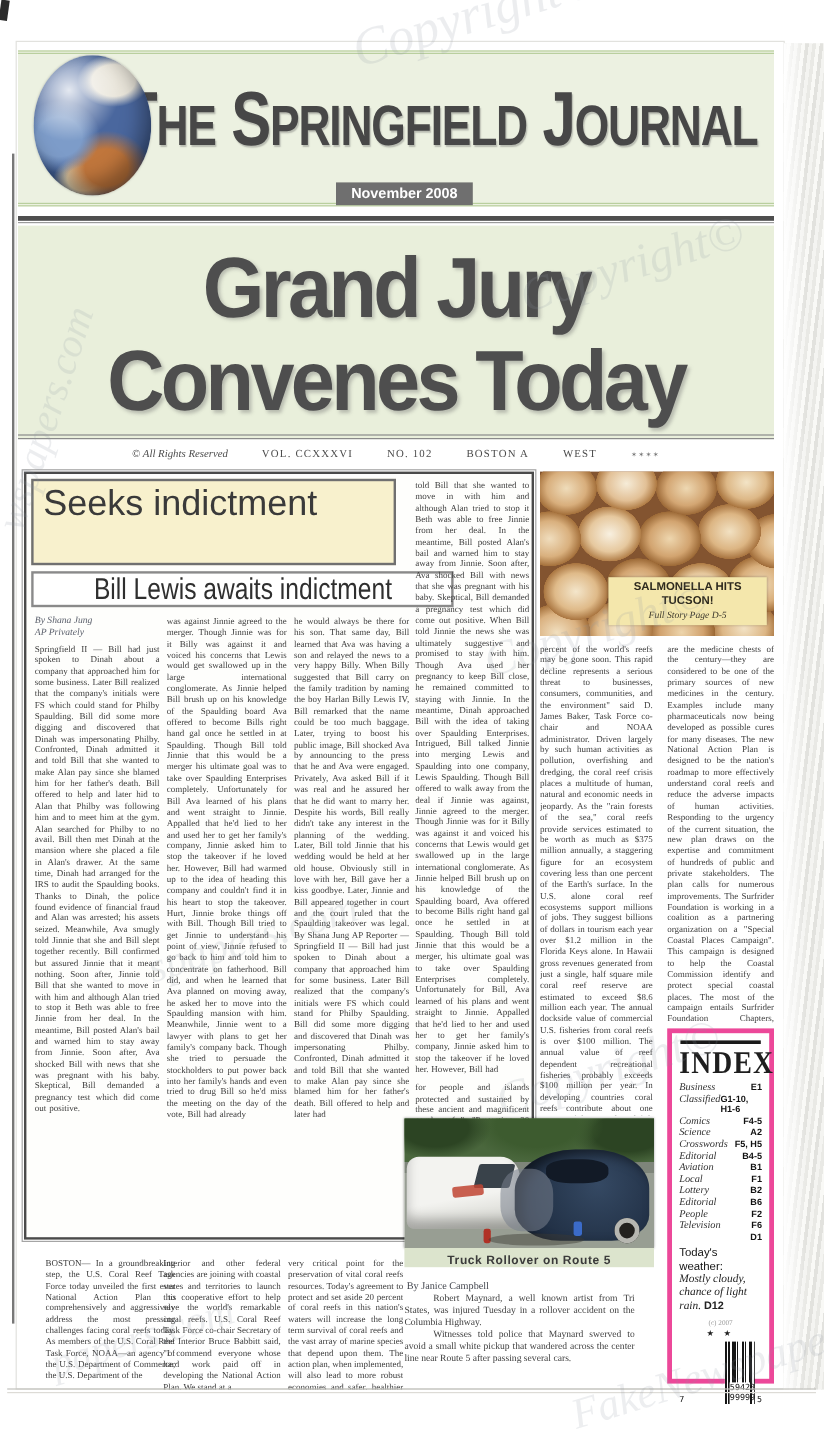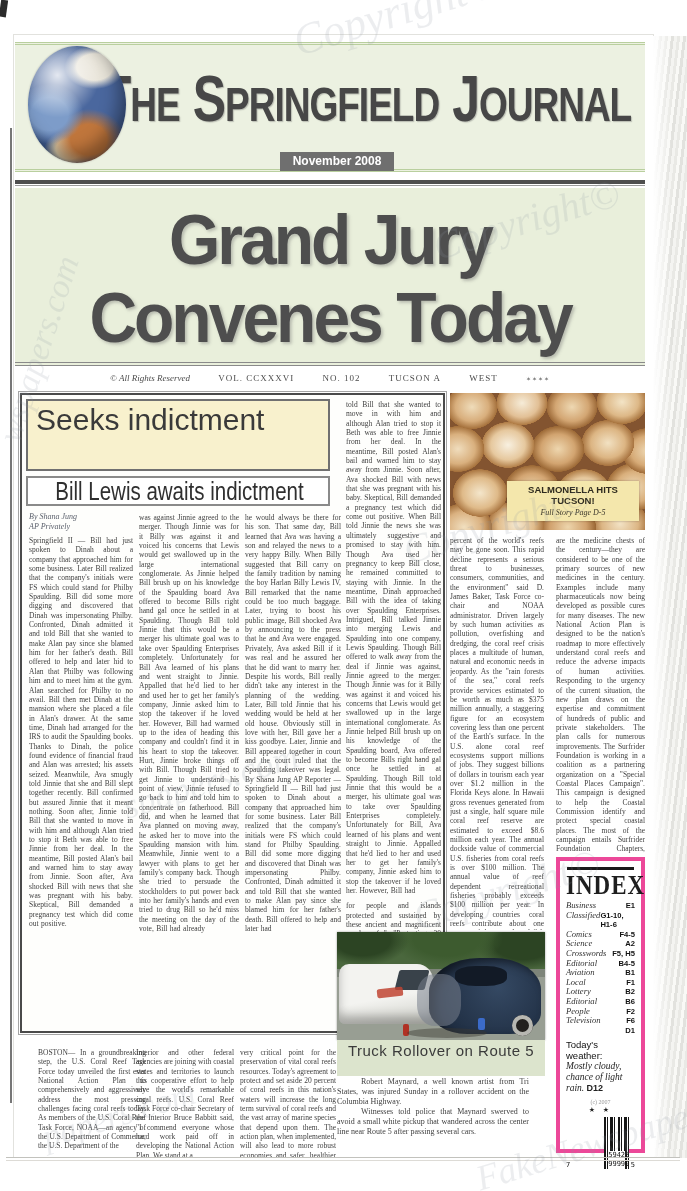--- a/index.html
+++ b/index.html
@@ -57,21 +57,21 @@
   .info-bar span{margin:0 13px;}
   .info-bar .caps{font-variant:small-caps;letter-spacing:1px;}
   .info-bar .stars{font-size:6px;color:#777;letter-spacing:1px;}
 
   
   .article-box{left:20px;top:393px;width:425px;height:640px;border:2px solid #4a4a4a;
     outline:1px solid #a5a5a5;outline-offset:1px;background:#fefefc;}
   .kicker{left:4px;top:4px;width:304px;height:72px;background:#f8f1cd;border:2px solid #707070;
     font-family:"Liberation Sans",sans-serif;font-size:30px;line-height:33px;color:#3a3a3a;
     padding:2px 8px;letter-spacing:0px;}
-  .subhead{left:4px;top:81px;width:304px;height:30px;background:#ffffff;border:2px solid #8a8a8a;
+  .subhead{left:4px;top:81px;width:352px;height:30px;background:#ffffff;border:2px solid #8a8a8a;
     text-align:center;overflow:hidden;}
   .subhead .inner{display:inline-block;font-family:"Liberation Sans",sans-serif;font-size:25px;
     color:#2f2f2f;white-space:nowrap;transform:scaleX(.82);transform-origin:center;line-height:27px;}
   .byline{left:7px;top:117px;width:110px;font-style:italic;font-size:8px;line-height:10px;color:#5a5f6b;}
   .bodycol{font-size:7.5px;line-height:9.35px;text-align:justify;color:#414141;overflow:hidden;
     word-spacing:.5px;}
   .col1{left:7px;top:141px;width:104px;height:488px;}
   .col2{left:117px;top:118px;width:100px;height:511px;}
   .col3{left:223px;top:118px;width:96px;height:511px;}
   .col4{left:324px;top:5px;width:95px;height:624px;}
@@ -149,22 +149,22 @@
     background:radial-gradient(circle at 62% 38%, #354963, #1d2b3f 82%);
     box-shadow:inset 6px 4px 10px rgba(0,0,0,.5);}
   .car .win{position:absolute;left:26px;top:8px;width:52px;height:20px;background:#121a26;border-radius:40%;}
   .car .crush{position:absolute;left:-12px;top:16px;width:44px;height:52px;border-radius:40%;
     background:rgba(120,128,140,.55);}
   .car .wheel{position:absolute;right:8px;bottom:-2px;width:21px;height:21px;border-radius:50%;
     background:#23211e;box-shadow:inset 0 0 0 4px #b7b7b1;}
   .car .fig{position:absolute;left:44%;bottom:4px;width:7px;height:12px;background:#3b6bc9;border-radius:2px;}
   .debris{position:absolute;left:70px;bottom:2px;width:80px;height:10px;border-radius:50%;
     background:rgba(60,58,52,.45);}
-  .crash-caption{left:337px;top:1040px;width:208px;height:36px;background:#dce4cd;
-    font-family:"Liberation Sans",sans-serif;font-weight:normal;font-size:15px;line-height:22px;
+  .crash-caption{left:337px;top:1040px;width:208px;height:16px;background:#dce4cd;
+    font-family:"Liberation Sans",sans-serif;font-weight:bold;font-size:10px;line-height:22px;
     text-align:center;color:#3b3b3b;letter-spacing:.5px;z-index:10;}
   .crash-byline{left:339px;top:1066px;width:190px;font-size:8.5px;color:#44474f;}
   .crash-text{left:337px;top:1077px;width:192px;height:62px;font-size:8px;line-height:10px;
     text-align:justify;color:#414141;overflow:hidden;}
   .crash-text p{margin:0;text-indent:24px;}
 
   
   .bcol{font-size:7.5px;line-height:9.35px;text-align:justify;color:#414141;overflow:hidden;}
   .b1{left:38px;top:1048px;width:108px;height:110px;}
   .b2{left:136px;top:1048px;width:98px;height:110px;}
@@ -191,21 +191,21 @@
   <div class="abs thick-bar"></div>
 
   <div class="abs headline-box">
     <div class="headline-line hl1">Grand Jury</div>
     <div class="headline-line">Convenes Today</div>
   </div>
   <div class="abs info-bar">
     <span class="rights">© All Rights Reserved</span>
     <span class="caps">VOL. CCXXXVI</span>
     <span class="caps">NO. 102</span>
-    <span class="caps">TUCSON A</span>
+    <span class="caps">BOSTON A</span>
     <span class="caps">WEST</span>
     <span class="stars">✶✶✶✶</span>
   </div>
 
   <div class="abs article-box">
     <div class="abs kicker">
       <div>Seeks indictment</div>
     </div>
     <div class="abs subhead">
       <span class="inner">Bill Lewis awaits indictment</span>
@@ -314,21 +314,21 @@
       <div class="crush"></div>
       <div class="win"></div>
       <div class="wheel"></div>
       <div class="fig"></div>
     </div>
     <div class="debris"></div>
   </div>
   <div class="abs crash-caption">Truck Rollover on Route 5</div>
   <div class="abs crash-byline">By Janice Campbell</div>
   <div class="abs crash-text">
-    <p>Robert Maynard, a well known artist from Tri States, was injured Sunday in a rollover accident on the Columbia Highway.</p>
+    <p>Robert Maynard, a well known artist from Tri States, was injured Tuesday in a rollover accident on the Columbia Highway.</p>
     <p>Witnesses told police that Maynard swerved to avoid a small white pickup that wandered across the center line near Route 5 after passing several cars.</p>
   </div>
 
   <div class="abs bcol b1">BOSTON—  In a groundbreaking step, the U.S. Coral Reef Task Force today unveiled the first ever National Action Plan to comprehensively and aggressively address the most pressing challenges facing coral reefs today. As members of the U.S. Coral Reef Task Force, NOAA—an agency of the U.S. Department of Commerce, the U.S. Department of the</div>
   <div class="abs bcol b2">Interior and other federal agencies are joining with coastal states and territories to launch this cooperative effort to help save the world's remarkable coral reefs.  U.S. Coral Reef Task Force co-chair Secretary of the Interior Bruce Babbitt said, "I commend everyone whose hard work paid off in developing the National Action Plan. We stand at a</div>
   <div class="abs bcol b3">very critical point for the preservation of vital coral reefs resources. Today's agreement to protect and set aside 20 percent of coral reefs in this nation's waters will increase the long term survival of coral reefs and the vast array of marine species that depend upon them. The action plan, when implemented, will also lead to more robust economies and safer, healthier futures</div>
 
   <div class="abs bottom-rule"></div>
 
   <span class="wm" style="left:290px;top:-14px;font-size:44px;transform:rotate(-17deg);">Copyright©</span>

